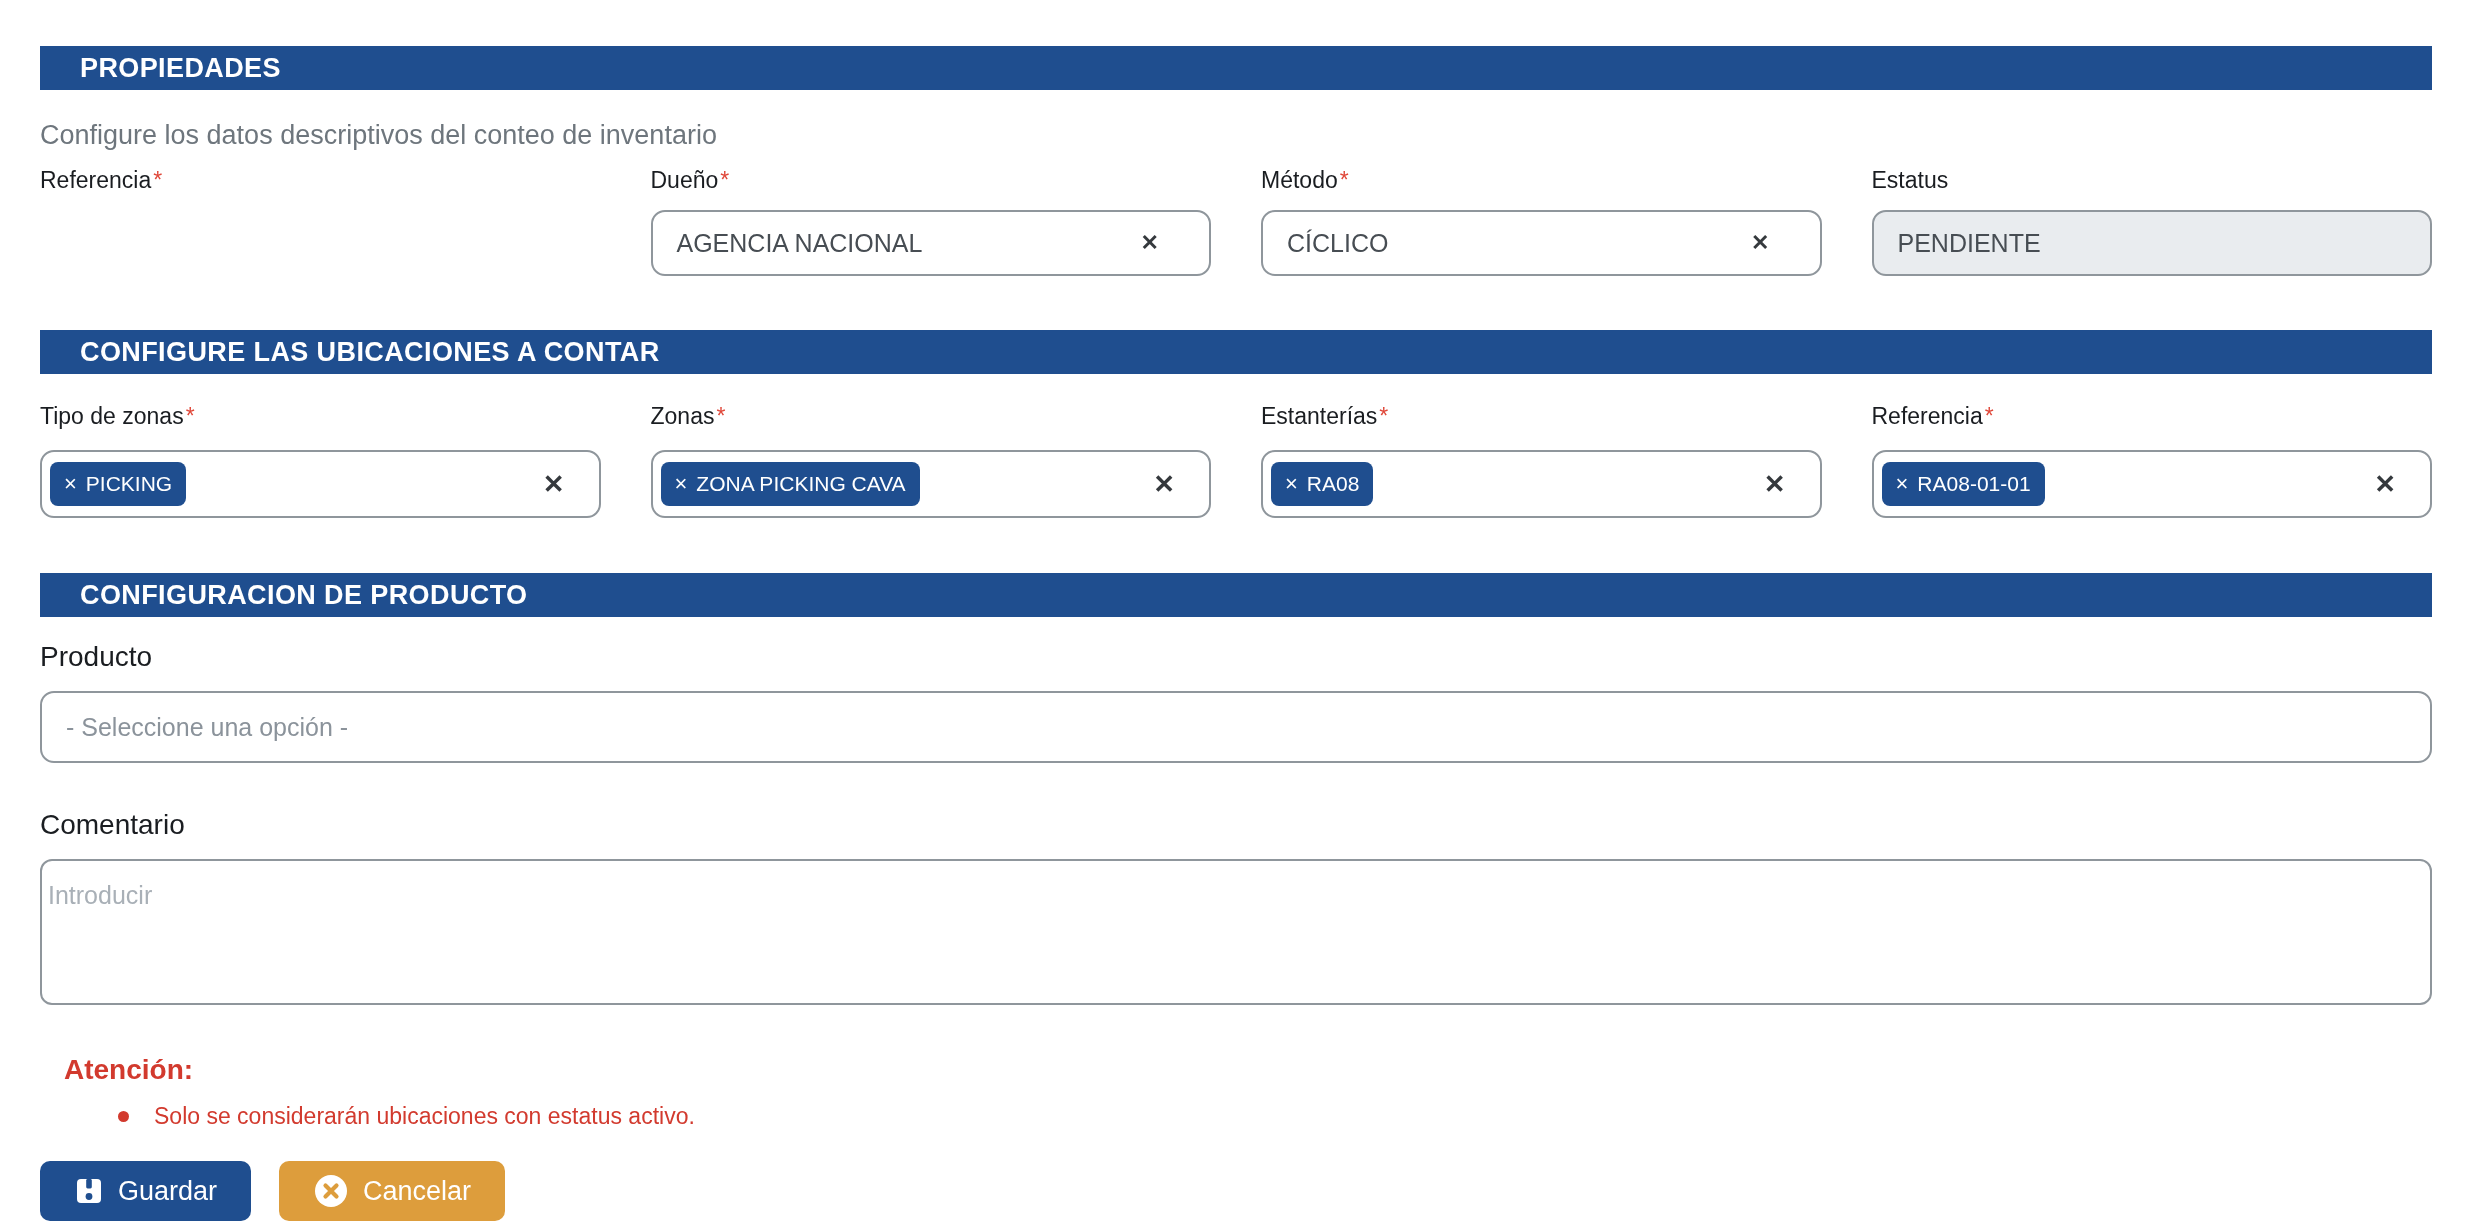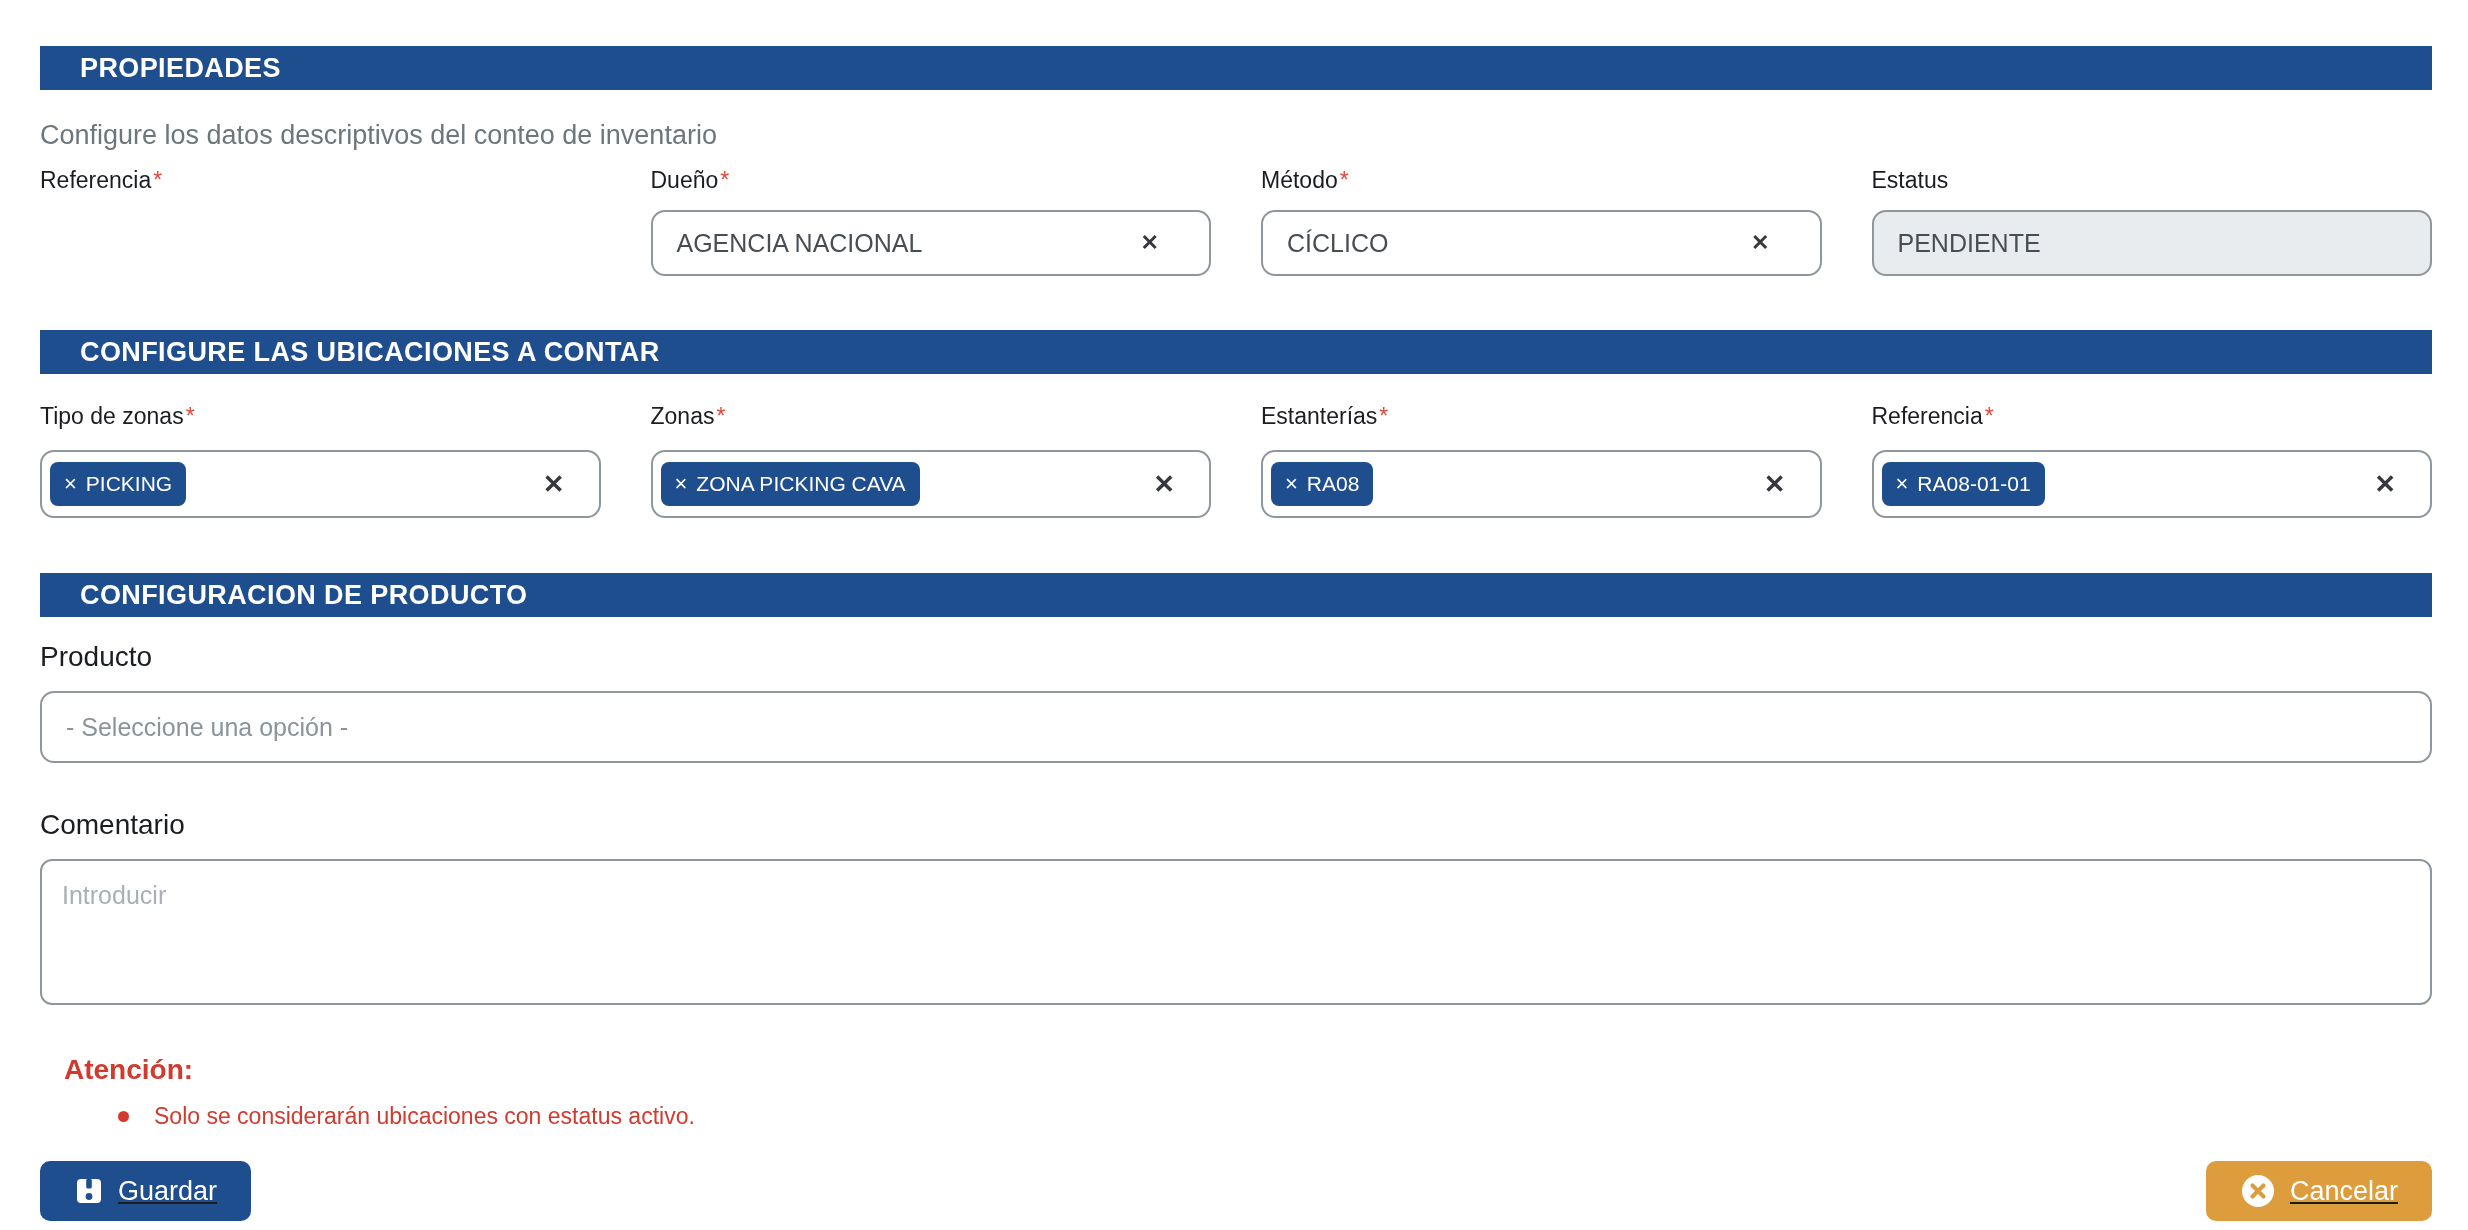--- a/index.html
+++ b/index.html
@@ -50,32 +50,32 @@
   .tag-x { font-size:22px; line-height:1; }
 
   .placeholder { color:var(--placeholder-text,#8b939b); }
 
   .block-label { font-size:28px; line-height:28px; margin-bottom:20px; }
   .block-label.producto { margin-top:26px; }
   .block-label.comentario { margin-top:48px; }
 
   textarea.comment {
     width:100%; height:146px; border:2px solid var(--input-border,#8f969c);
-    border-radius:12px; padding:20px 20px; font-size:25px; resize:none;
+    border-radius:12px; padding:20px 6px; font-size:25px; resize:none;
     font-family:"Liberation Sans", sans-serif; color:#474d53; outline:none;
   }
   textarea.comment::placeholder { color:#a9b0b7; }
 
   .attention { margin-top:46px; margin-left:24px; }
   .attention-title { color:var(--alert-red,#d23a2e); font-size:28px; font-weight:700; line-height:30px; }
   .attention-item { margin-top:18px; display:flex; align-items:center; color:var(--alert-red,#d23a2e); }
   .attention-dot { width:11px; height:11px; border-radius:50%; background:var(--alert-red,#d23a2e); margin-left:54px; flex:0 0 auto; }
   .attention-text { margin-left:25px; font-size:23px; font-weight:500; line-height:26px; }
 
-  .actions { margin-top:32px; display:flex; justify-content:space-between; gap:1px;text-decoration:underline; }
+  .actions { margin-top:32px; display:flex; justify-content:flex-start; gap:28px; }
   .btn {
     height:60px; border:none; border-radius:10px; display:inline-flex; align-items:center;
     gap:14px; padding:0 34px; font-size:27px; font-weight:500; color:#ffffff;
     font-family:"Liberation Sans", sans-serif; cursor:pointer;
   }
   .btn.save { background:var(--primary-blue,#1f4e8f); }
   .btn.cancel { background:var(--accent-orange,#dd9d3c); }
   .btn svg { display:block; }
 </style>
 </head>

